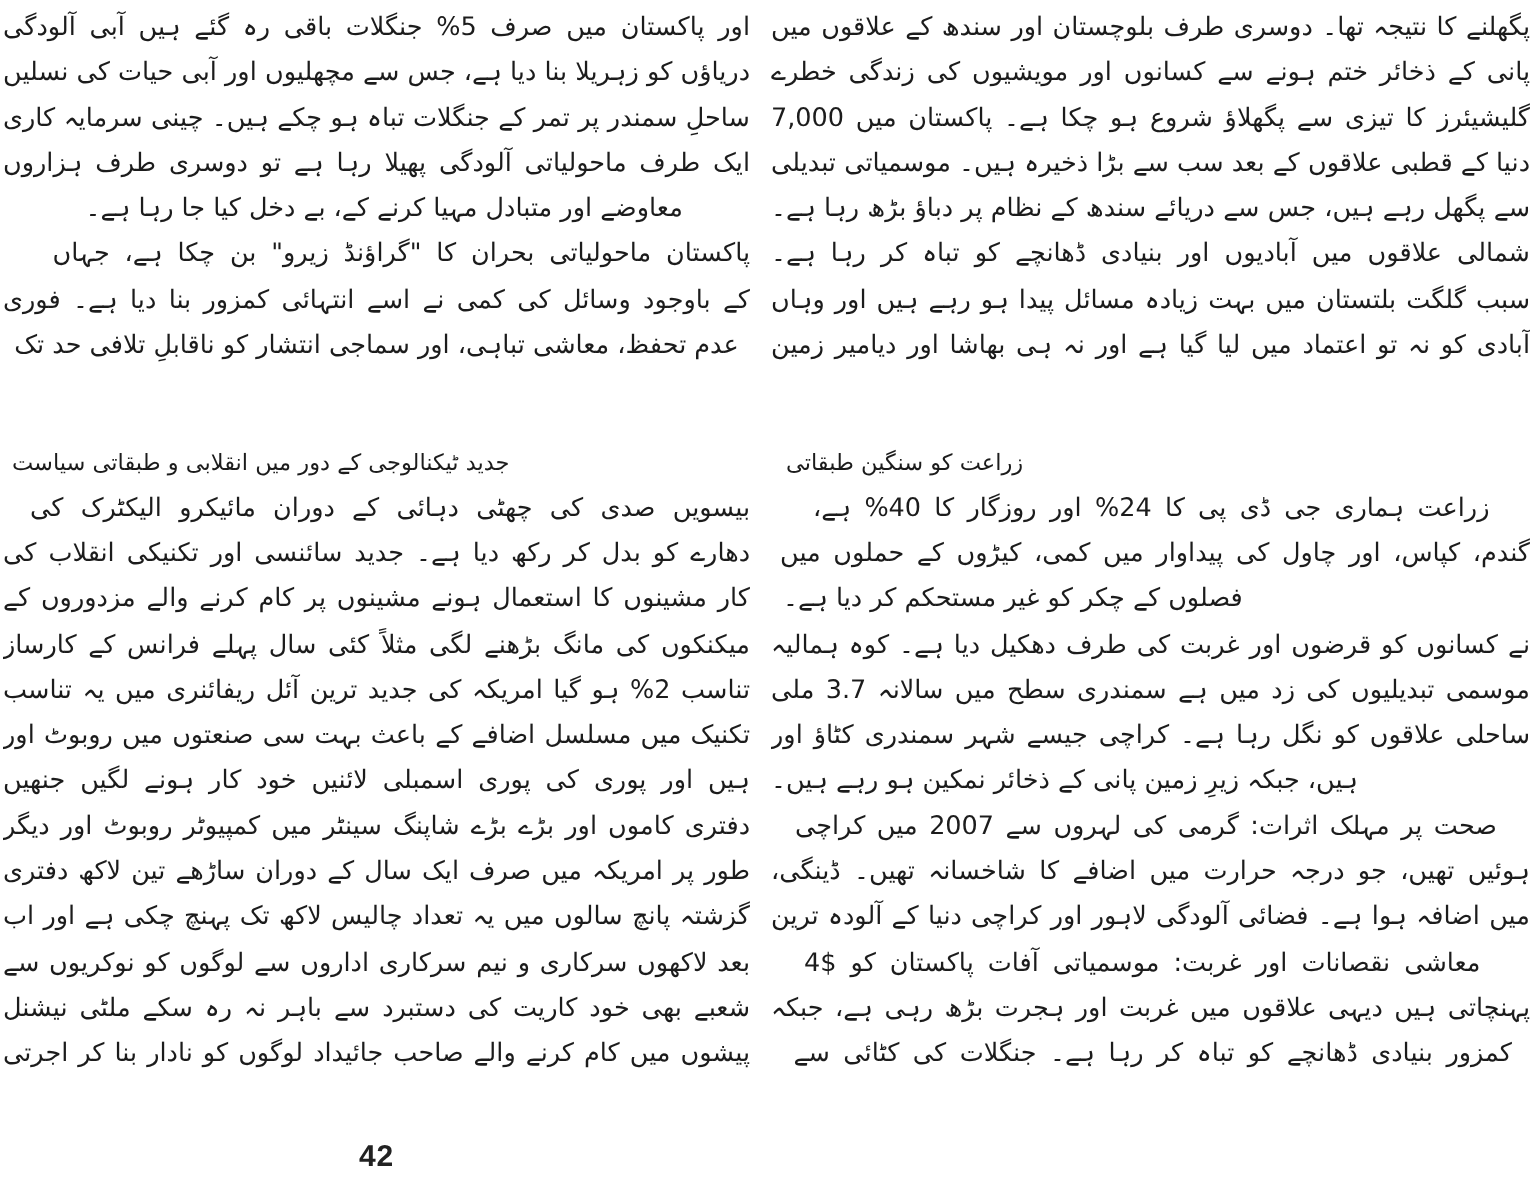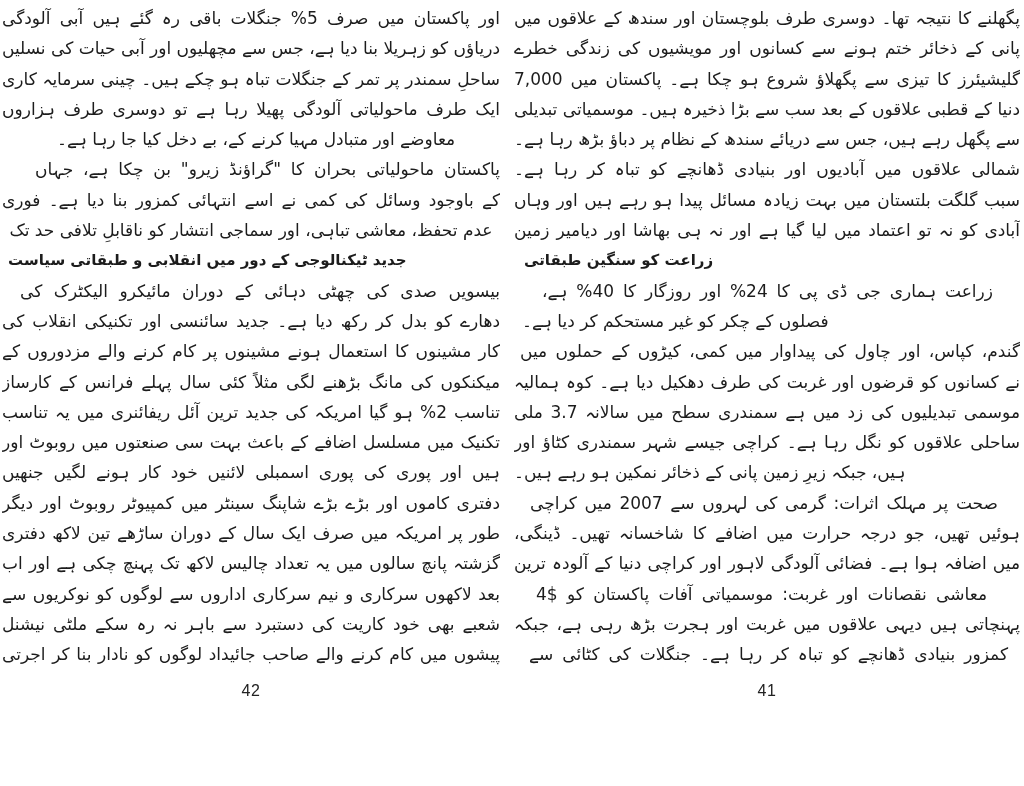--- a/index.html
+++ b/index.html
@@ -34,31 +34,32 @@
   .page-body .line.j {
     text-align: justify;
     text-align-last: justify;
     text-justify: inter-word;
   }
   .page-body .line.l {
     text-align: center;
     text-align-last: left;
   }
   .page-body .line.h {
-    font-weight: bold;
+    font-weight: normal;
     font-size: 15px;
     text-align: right;
     text-align-last: left;
+    margin-top: 48px;
   }
   .page-number {
-    margin-top: 12px;
+    margin-top: 42px;
     text-align: center;
     font-family: "Liberation Sans", sans-serif;
-    font-weight: normal;
-    font-size: 16px;
+    font-weight: bold;
+    font-size: 20px;
     color: #222222;
     letter-spacing: 0.5px;
   }
 </style>
 </head>
 <body>
 
 <div class="spread">
   <div class="page page-left">
     <div class="page-body" id="page-body-0">
@@ -92,28 +93,27 @@
         <div class="line j">پگھلنے کا نتیجہ تھا۔ دوسری طرف بلوچستان اور سندھ کے علاقوں میں بارشوں میں کمی اور زیرِ زمین</div>
         <div class="line j">پانی کے ذخائر ختم ہونے سے کسانوں اور مویشیوں کی زندگی خطرے میں پڑ گئی ہے۔ تیسری طرف</div>
         <div class="line j">گلیشیئرز کا تیزی سے پگھلاؤ شروع ہو چکا ہے۔ پاکستان میں 7,000 سے زائد گلیشیئرز ہیں، جو</div>
         <div class="line j">دنیا کے قطبی علاقوں کے بعد سب سے بڑا ذخیرہ ہیں۔ موسمیاتی تبدیلی کی وجہ سے یہ گلیشیئرز تیزی</div>
         <div class="line j">سے پگھل رہے ہیں، جس سے دریائے سندھ کے نظام پر دباؤ بڑھ رہا ہے۔ گلیشیئر جھیلوں کے پھٹنے</div>
         <div class="line j">شمالی علاقوں میں آبادیوں اور بنیادی ڈھانچے کو تباہ کر رہا ہے۔ ماحولیات اور موسمی بحرانوں کے</div>
         <div class="line j">سبب گلگت بلتستان میں بہت زیادہ مسائل پیدا ہو رہے ہیں اور وہاں ڈیموں کی تعمیر میں مقامی</div>
         <div class="line j">آبادی کو نہ تو اعتماد میں لیا گیا ہے اور نہ ہی بھاشا اور دیامیر زمین فراہم کی گئی ہیں جس سے گلگت</div>
         <div class="line h" style="padding-left: 10px;">زراعت کو سنگین طبقاتی</div>
         <div class="line j" style="padding-left: 28px; padding-right: 27px;">زراعت ہماری جی ڈی پی کا 24% اور روزگار کا 40% ہے، لیکن موسمیاتی تبدیلی نے</div>
+        <div class="line j" style="padding-left: 6px;">گندم، کپاس، اور چاول کی پیداوار میں کمی، کیڑوں کے حملوں میں اضافہ، اور پانی کی کمی</div>
         <div class="line l" style="padding-left: 8px;">فصلوں کے چکر کو غیر مستحکم کر دیا ہے۔</div>
-        <div class="line j" style="padding-left: 6px;">گندم، کپاس، اور چاول کی پیداوار میں کمی، کیڑوں کے حملوں میں اضافہ، اور پانی کی کمی</div>
         <div class="line j">نے کسانوں کو قرضوں اور غربت کی طرف دھکیل دیا ہے۔ کوہ ہمالیہ سے لیکر ساحل سمندر تک ہر چیز</div>
         <div class="line j">موسمی تبدیلیوں کی زد میں ہے سمندری سطح میں سالانہ 3.7 ملی میٹر کا اضافہ سندھ اور بلوچستان کے</div>
         <div class="line j">ساحلی علاقوں کو نگل رہا ہے۔ کراچی جیسے شہر سمندری کٹاؤ اور زمینی کٹاؤ کی وجہ سے خطرے میں</div>
         <div class="line l">ہیں، جبکہ زیرِ زمین پانی کے ذخائر نمکین ہو رہے ہیں۔</div>
         <div class="line j" style="padding-left: 16px; padding-right: 22px;">صحت پر مہلک اثرات: گرمی کی لہروں سے 2007 میں کراچی میں 1,200 اموات</div>
         <div class="line j">ہوئیں تھیں، جو درجہ حرارت میں اضافے کا شاخسانہ تھیں۔ ڈینگی، ملیریا، اور ہیضہ جیسی بیماریوں</div>
         <div class="line j">میں اضافہ ہوا ہے۔ فضائی آلودگی لاہور اور کراچی دنیا کے آلودہ ترین شہروں میں شامل ہیں، جہاں</div>
         <div class="line j" style="padding-left: 22px; padding-right: 33px;">معاشی نقصانات اور غربت: موسمیاتی آفات پاکستان کو $4 ارب سالانہ کا نقصان</div>
         <div class="line j">پہنچاتی ہیں دیہی علاقوں میں غربت اور ہجرت بڑھ رہی ہے، جبکہ شہروں میں آبادی کا دباؤ پہلے سے</div>
         <div class="line j" style="padding-left: 15px; padding-right: 12px;">کمزور بنیادی ڈھانچے کو تباہ کر رہا ہے۔ جنگلات کی کٹائی سے ماحولیاتی انہدام ہو رہا ہے</div>
       </div>
-    <div class="page-number">41</div>
   </div>
 </div>
 
 </body></html>

